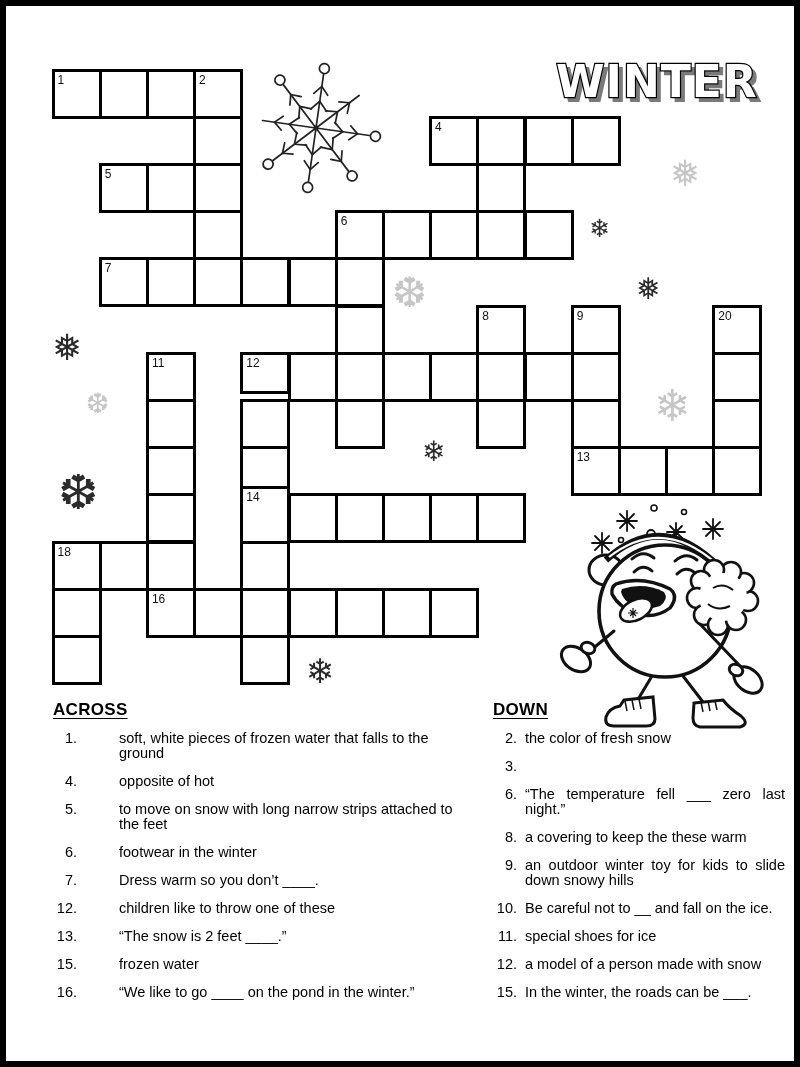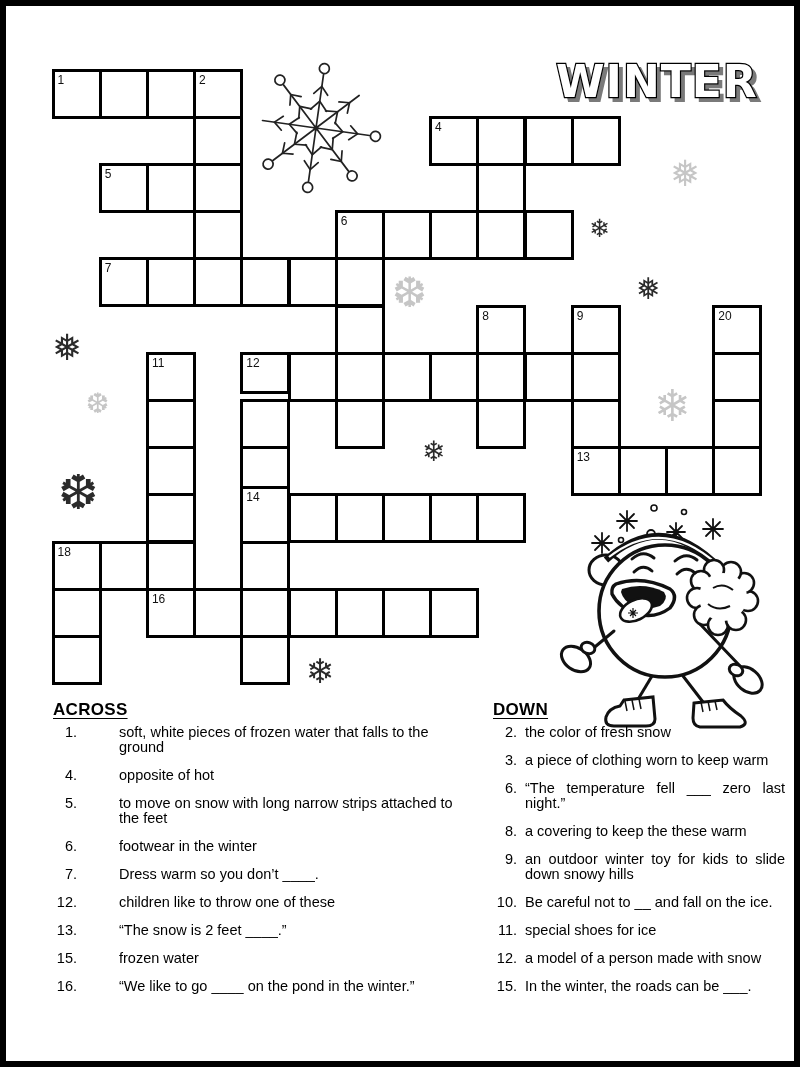--- a/index.html
+++ b/index.html
@@ -21,21 +21,21 @@
   .title-svg{position:absolute;left:548px;top:46px;z-index:4;}
   .logo{position:absolute;left:527px;top:1014px;font-size:25px;font-weight:bold;
         letter-spacing:.2px;z-index:4;}
 
   
   .bigflake-svg{position:absolute;left:246px;top:50px;z-index:1;}
   .snowman-svg{position:absolute;left:542px;top:490px;z-index:2;}
 
   
   .clues{position:absolute;z-index:3;color:#000;}
-  .clues h2{margin:0 0 5px 0;font-size:17px;letter-spacing:.3px;
+  .clues h2{margin:0 0 11px 0;font-size:17px;letter-spacing:.3px;
             text-decoration:underline;text-underline-offset:3px;}
   .clue{display:flex;margin-bottom:13px;font-size:14.5px;line-height:15px;}
   .clue .cnum{flex:0 0 24px;width:24px;text-align:right;margin-right:8px;}
   .clue .ctext{white-space:pre-line;}
   #across{left:47px;top:694px;width:412px;}
   #down{left:487px;top:694px;width:300px;}
   #across .ctext{width:376px;margin-left:34px;}
   #down .ctext{width:260px;text-align:justify;text-align-last:left;}
 </style>
 </head>
@@ -320,21 +320,20 @@
 
   <div class="clues" id="down">
     <h2>DOWN</h2>
     <div class="clue-list">
         <div class="clue">
           <span class="cnum">2.</span>
           <span class="ctext">the color of fresh snow</span>
         </div>
         <div class="clue">
           <span class="cnum">3.</span>
-          <span class="ctext">a piece of clothing worn to keep warm</span>
         </div>
         <div class="clue">
           <span class="cnum">6.</span>
           <span class="ctext">“The temperature fell ___ zero last night.”</span>
         </div>
         <div class="clue">
           <span class="cnum">8.</span>
           <span class="ctext">a covering to keep the these warm</span>
         </div>
         <div class="clue">

